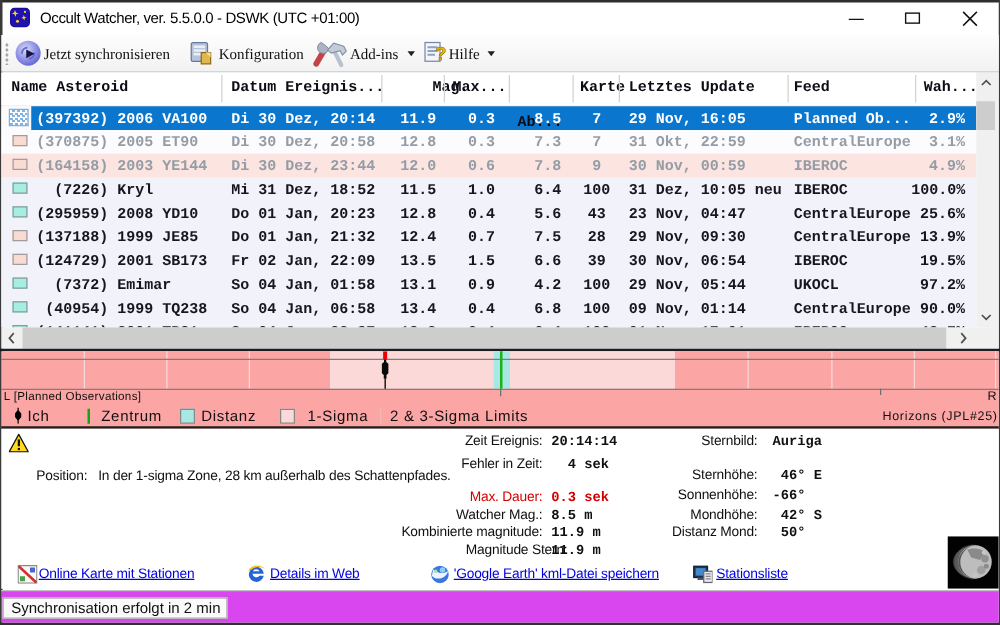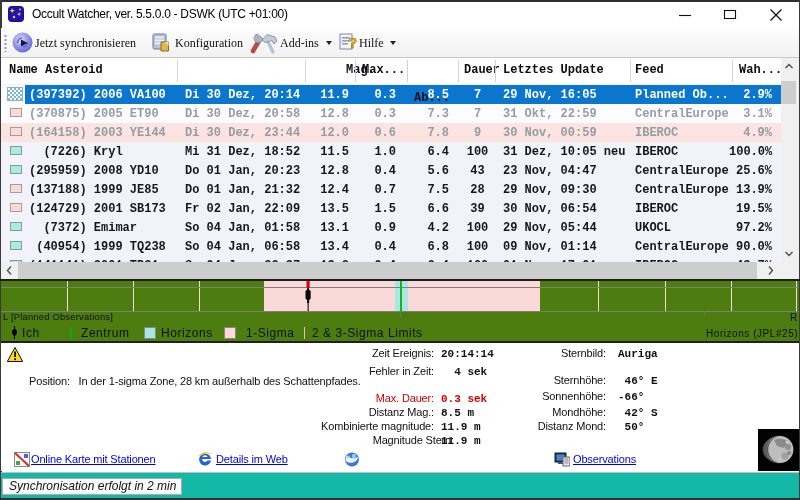--- a/index.html
+++ b/index.html
@@ -25,33 +25,33 @@
 .cell { position:absolute; top:3px; white-space:pre; }
 .ricon { position:absolute; left:8.5px; top:4.5px; width:12.5px; height:8.5px; border:1px solid #879a98; }
 .icon-teal { background:#a6eee1; }
 .icon-pink { background:#f8dcd4; border-color:#a39c9c; }
 .icon-sel { left:6px !important; top:2.5px !important; width:16px !important; height:14px !important; border:1px solid #88aed4;
   background-image: conic-gradient(#7fb2de 0 25%, #fdfdff 0 50%, #7fb2de 0 75%, #fdfdff 0); background-size:4px 4px; }
 
 .sb { background:#f0f0f0; }
 .thumb { background:#cdcdcd; }
 
-#chart { left:1px; top:281px; width:798px; height:62px; background:#4d7c0f; border-bottom:2px solid #20201e; }
+#chart { left:1px; top:281px; width:798px; height:62px; background:#fca5a5; border-bottom:2px solid #20201e; }
 .rail { left:0; width:798px; height:1px; background:#7e7e7e; }
 .gridline { top:0px; width:1px; height:30px; background:#f7d7d7; }
 #legend { left:0; top:45px; width:798px; font-size:12px; letter-spacing:0.55px; color:#101010; }
 #legend div { white-space:nowrap; }
 .lgsep { position:absolute; top:1px; width:1px; height:12px; }
 
 #info { left:1px; top:343px; width:798px; height:128px; background:#fff; font-size:11px; letter-spacing:-0.15px; color:#101010;}
 .lab { position:absolute; text-align:right; }
 .val { position:absolute; font-family:"Liberation Mono", monospace; font-weight:bold; font-size:11px; letter-spacing:0; white-space:pre; }
 a.lnk { color:#0000dd; text-decoration:underline; font-size:11px; }
 
-#status { left:1px; top:472px; width:798px; height:26px; background:#14b8a6; border-top:1px solid #c0c0c0;font-style:italic;}
+#status { left:1px; top:472px; width:798px; height:26px; background:#d946ef; border-top:1px solid #c0c0c0;}
 #statbox { left:1px; top:5px; width:180px; height:17px; background:#fafafa; border:1px solid #ababab; }
 </style>
 </head>
 <body>
 <div id="win">
 
   <div class="abs" style="left:0; top:0; width:800px; height:1.5px; background:#2e2e2e;"></div>
   <div class="abs" style="left:0; top:0; width:1.5px; height:500px; background:#3a3a3a;"></div>
   <div class="abs" style="left:798.5px; top:0; width:1.5px; height:500px; background:#3a3a3a;"></div>
   <div class="abs" style="left:0; top:498px; width:800px; height:2px; background:#303030;"></div>
@@ -124,24 +124,25 @@
         <div class="abs row" style="top:83.5px; background:#f2f3fa;"><div class="ricon icon-teal"></div><span class="cell" style="left:28px; color:#16161e;">  (7226) Kryl</span><span class="cell" style="left:184px; color:#16161e;">Mi 31 Dez, 18:52</span><span class="cell" style="left:305px; width:43px; text-align:right; color:#16161e;">11.5</span><span class="cell" style="left:352px; width:43px; text-align:right; color:#16161e;">1.0</span><span class="cell" style="left:405px; width:43px; text-align:right; color:#16161e;">6.4</span><span class="cell" style="left:455px; width:43px; text-align:center; color:#16161e;">100</span><span class="cell" style="left:502px; color:#16161e;">31 Dez, 10:05 neu</span><span class="cell" style="left:634px; color:#16161e;">IBEROC</span><span class="cell" style="left:728px; width:43px; text-align:right; color:#16161e;">100.0%</span></div>
         <div class="abs row" style="top:102.5px; background:#f2f3fa;"><div class="ricon icon-teal"></div><span class="cell" style="left:28px; color:#16161e;">(295959) 2008 YD10</span><span class="cell" style="left:184px; color:#16161e;">Do 01 Jan, 20:23</span><span class="cell" style="left:305px; width:43px; text-align:right; color:#16161e;">12.8</span><span class="cell" style="left:352px; width:43px; text-align:right; color:#16161e;">0.4</span><span class="cell" style="left:405px; width:43px; text-align:right; color:#16161e;">5.6</span><span class="cell" style="left:455px; width:43px; text-align:center; color:#16161e;">43</span><span class="cell" style="left:502px; color:#16161e;">23 Nov, 04:47</span><span class="cell" style="left:634px; color:#16161e;">CentralEurope</span><span class="cell" style="left:728px; width:43px; text-align:right; color:#16161e;">25.6%</span></div>
         <div class="abs row" style="top:121.5px; background:#f2f3fa;"><div class="ricon icon-pink"></div><span class="cell" style="left:28px; color:#16161e;">(137188) 1999 JE85</span><span class="cell" style="left:184px; color:#16161e;">Do 01 Jan, 21:32</span><span class="cell" style="left:305px; width:43px; text-align:right; color:#16161e;">12.4</span><span class="cell" style="left:352px; width:43px; text-align:right; color:#16161e;">0.7</span><span class="cell" style="left:405px; width:43px; text-align:right; color:#16161e;">7.5</span><span class="cell" style="left:455px; width:43px; text-align:center; color:#16161e;">28</span><span class="cell" style="left:502px; color:#16161e;">29 Nov, 09:30</span><span class="cell" style="left:634px; color:#16161e;">CentralEurope</span><span class="cell" style="left:728px; width:43px; text-align:right; color:#16161e;">13.9%</span></div>
         <div class="abs row" style="top:140.5px; background:#f2f3fa;"><div class="ricon icon-pink"></div><span class="cell" style="left:28px; color:#16161e;">(124729) 2001 SB173</span><span class="cell" style="left:184px; color:#16161e;">Fr 02 Jan, 22:09</span><span class="cell" style="left:305px; width:43px; text-align:right; color:#16161e;">13.5</span><span class="cell" style="left:352px; width:43px; text-align:right; color:#16161e;">1.5</span><span class="cell" style="left:405px; width:43px; text-align:right; color:#16161e;">6.6</span><span class="cell" style="left:455px; width:43px; text-align:center; color:#16161e;">39</span><span class="cell" style="left:502px; color:#16161e;">30 Nov, 06:54</span><span class="cell" style="left:634px; color:#16161e;">IBEROC</span><span class="cell" style="left:728px; width:43px; text-align:right; color:#16161e;">19.5%</span></div>
         <div class="abs row" style="top:159.5px; background:#f2f3fa;"><div class="ricon icon-teal"></div><span class="cell" style="left:28px; color:#16161e;">  (7372) Emimar</span><span class="cell" style="left:184px; color:#16161e;">So 04 Jan, 01:58</span><span class="cell" style="left:305px; width:43px; text-align:right; color:#16161e;">13.1</span><span class="cell" style="left:352px; width:43px; text-align:right; color:#16161e;">0.9</span><span class="cell" style="left:405px; width:43px; text-align:right; color:#16161e;">4.2</span><span class="cell" style="left:455px; width:43px; text-align:center; color:#16161e;">100</span><span class="cell" style="left:502px; color:#16161e;">29 Nov, 05:44</span><span class="cell" style="left:634px; color:#16161e;">UKOCL</span><span class="cell" style="left:728px; width:43px; text-align:right; color:#16161e;">97.2%</span></div>
         <div class="abs row" style="top:178.5px; background:#f2f3fa;"><div class="ricon icon-teal"></div><span class="cell" style="left:28px; color:#16161e;"> (40954) 1999 TQ238</span><span class="cell" style="left:184px; color:#16161e;">So 04 Jan, 06:58</span><span class="cell" style="left:305px; width:43px; text-align:right; color:#16161e;">13.4</span><span class="cell" style="left:352px; width:43px; text-align:right; color:#16161e;">0.4</span><span class="cell" style="left:405px; width:43px; text-align:right; color:#16161e;">6.8</span><span class="cell" style="left:455px; width:43px; text-align:center; color:#16161e;">100</span><span class="cell" style="left:502px; color:#16161e;">09 Nov, 01:14</span><span class="cell" style="left:634px; color:#16161e;">CentralEurope</span><span class="cell" style="left:728px; width:43px; text-align:right; color:#16161e;">90.0%</span></div>
         <div class="abs row" style="top:197.5px; background:#f2f3fa;"><div class="ricon icon-teal"></div><span class="cell" style="left:28px; color:#16161e;">(141141) 2001 TB31</span><span class="cell" style="left:184px; color:#16161e;">So 04 Jan, 22:37</span><span class="cell" style="left:305px; width:43px; text-align:right; color:#16161e;">13.2</span><span class="cell" style="left:352px; width:43px; text-align:right; color:#16161e;">0.4</span><span class="cell" style="left:405px; width:43px; text-align:right; color:#16161e;">6.4</span><span class="cell" style="left:455px; width:43px; text-align:center; color:#16161e;">100</span><span class="cell" style="left:502px; color:#16161e;">01 Nov, 17:01</span><span class="cell" style="left:634px; color:#16161e;">IBEROC</span><span class="cell" style="left:728px; width:43px; text-align:right; color:#16161e;">43.7%</span></div>
       </div>
     <div class="abs" id="thead">
       <div class="abs hcell" style="left:8px;">Name Asteroid</div>
+      <div class="abs hcell" style="left:184px;">Datum Ereignis...</div>
       <div class="abs hcell" style="left:312px;padding-left:33px;">Mag.</div>
       <div class="abs hcell" style="left:361px;">Max...</div>
       <div class="abs hcell" style="left:413px;margin-top:28px;">Ab...</div>
-      <div class="abs hcell" style="left:463px;">Dauer</div>
+      <div class="abs hcell" style="left:463px;">Karte</div>
       <div class="abs hcell" style="left:502px;">Letztes Update</div>
       <div class="abs hcell" style="left:634px;">Feed</div>
       <div class="abs hcell" style="left:738px;">Wah...</div>
       <div class="abs hsep" style="left:176px;"></div>
       <div class="abs hsep" style="left:304px;"></div>
       <div class="abs hsep" style="left:354px;"></div>
       <div class="abs hsep" style="left:406px;"></div>
       <div class="abs hsep" style="left:457px;"></div>
       <div class="abs hsep" style="left:494px;"></div>
       <div class="abs hsep" style="left:629px;"></div>
@@ -192,21 +193,21 @@
     <div class="abs" style="left:2px; top:30.5px; font-size:9.3px; letter-spacing:0.25px; color:#101010;">L [Planned Observations]</div>
     <div class="abs" style="left:789px; top:30.5px; font-size:10px; color:#101010;">R</div>
     <div class="abs" id="legend">
       <svg class="abs" style="left:10px; top:0px;" width="8" height="13">
         <path d="M3.5 0 L3.5 13 M3.5 2.5 L5.5 5 L5.5 7.5 L3.5 10 L1.5 7.5 L1.5 5 Z" stroke="#000" fill="#000" stroke-width="1"></path>
       </svg>
       <div class="abs" style="left:21px;">Ich</div>
       <div class="abs lgsep" style="left:69px; background:#10a810; width:2px;"></div>
       <div class="abs" style="left:80px;">Zentrum</div>
       <div class="abs" style="left:143px; top:1px; width:12px; height:12px; background:#a8e8e4; border:1px solid #888;"></div>
-      <div class="abs" style="left:160px;">Horizons</div>
+      <div class="abs" style="left:160px;">Distanz</div>
       <div class="abs" style="left:223px; top:1px; width:12px; height:12px; background:#fbd9d9; border:1px solid #888;"></div>
       <div class="abs" style="left:245px;">1-Sigma</div>
       <div class="abs lgsep" style="left:303px; background:#f0b8b8; width:1px;"></div>
       <div class="abs" style="left:311px;">2 &amp; 3-Sigma Limits</div>
       <div class="abs" style="left:705px; top:2px; font-size:10px; letter-spacing:0.55px;">Horizons (JPL#25)</div>
     </div>
   </div>
 
   <div class="abs" id="info">
     <svg class="abs" style="left:6px; top:4px;" width="16" height="15">
@@ -215,21 +216,21 @@
       <rect x="7.2" y="11.3" width="1.8" height="1.8" fill="#111"></rect>
     </svg>
     <div class="abs" style="left:28px; top:32px;">Position:&nbsp;&nbsp; In der 1-sigma Zone, 28 km außerhalb des Schattenpfades.</div>
 
     <div class="abs lab" style="left:333px; top:4px; width:100px;">Zeit Ereignis:</div>
     <div class="abs val" style="left:440px; top:5px;">20:14:14</div>
     <div class="abs lab" style="left:333px; top:22px; width:100px;">Fehler in Zeit:</div>
     <div class="abs val" style="left:440px; top:23px;">  4 sek</div>
     <div class="abs lab" style="left:333px; top:49px; width:100px; color:#d40000;">Max. Dauer:</div>
     <div class="abs val" style="left:440px; top:50px; color:#d40000;">0.3 sek</div>
-    <div class="abs lab" style="left:333px; top:63px; width:100px;">Distanz Mag.:</div>
+    <div class="abs lab" style="left:333px; top:63px; width:100px;">Watcher Mag.:</div>
     <div class="abs val" style="left:440px; top:64px;">8.5 m</div>
     <div class="abs lab" style="left:300px; top:77px; width:133px;">Kombinierte magnitude:</div>
     <div class="abs val" style="left:440px; top:78px;">11.9 m</div>
     <div class="abs lab" style="left:353px; top:91px; width:100px;">Magnitude Stern:</div>
     <div class="abs val" style="left:440px; top:92px;">11.9 m</div>
 
     <div class="abs lab" style="left:505px; top:4px; width:100px;">Sternbild:</div>
     <div class="abs val" style="left:617px; top:5px;">Auriga</div>
     <div class="abs lab" style="left:505px; top:31px; width:100px;">Sternhöhe:</div>
     <div class="abs val" style="left:617px; top:32px;"> 46° E</div>
@@ -265,29 +266,30 @@
       <path d="M8 1.5 A6 6 0 1 0 14 8.5 L10.5 8.5 A3 3 0 0 1 5 7 L14 7 A6 6 0 0 0 8 1.5 Z M5.3 5 A3 3 0 0 1 10.7 5 Z" fill="#2464d8"></path>
       <path d="M1.5 4.5 C5 -0.8 12 -0.8 15 3.2 C12 0.8 7 1 4.5 3.5 Z" fill="#f0c020"></path>
     </svg>
     <a class="abs lnk" style="left:215px; top:110px;">Details im Web</a>
     <svg class="abs" style="left:343px; top:109px;" width="16" height="15">
       <circle cx="8" cy="7.5" r="7" fill="#3a78e0"></circle>
       <path d="M2.5 3.5 C5.5 6.5 11 7.5 14.5 4.5 C13 11.5 4.5 12.5 1.5 8.5 Z" fill="#eef4ff"></path>
       <circle cx="10" cy="4" r="2.2" fill="#8cd0f8"></circle>
       <circle cx="4.5" cy="5" r="1.4" fill="#a8e0a8"></circle>
     </svg>
+    <a class="abs lnk" style="left:362px; top:110px;">'Google Earth' kml-Datei speichern</a>
     <svg class="abs" style="left:553px; top:109px;" width="16" height="15">
       <rect x="1" y="1" width="11" height="9" fill="#183858" stroke="#0a2038"></rect>
       <rect x="2.5" y="2.5" width="8" height="6" fill="#4888c8"></rect>
       <rect x="4" y="10" width="5" height="2" fill="#505868"></rect>
       <rect x="9" y="5" width="7" height="9" fill="#e8e8f0" stroke="#666"></rect>
       <line x1="10.5" y1="7" x2="14.5" y2="7" stroke="#888"></line>
       <line x1="10.5" y1="9" x2="14.5" y2="9" stroke="#888"></line>
       <line x1="10.5" y1="11" x2="14.5" y2="11" stroke="#888"></line>
     </svg>
-    <a class="abs lnk" style="left:572px; top:110px;">Observations</a>
+    <a class="abs lnk" style="left:572px; top:110px;">Stationsliste</a>
   </div>
 
   <div class="abs" id="status">
     <div class="abs" id="statbox"></div>
     <div class="abs" style="left:8px; top:6px; font-size:12px; color:#111;">Synchronisation erfolgt in 2 min</div>
   </div>
 </div>
 
 </body></html>

